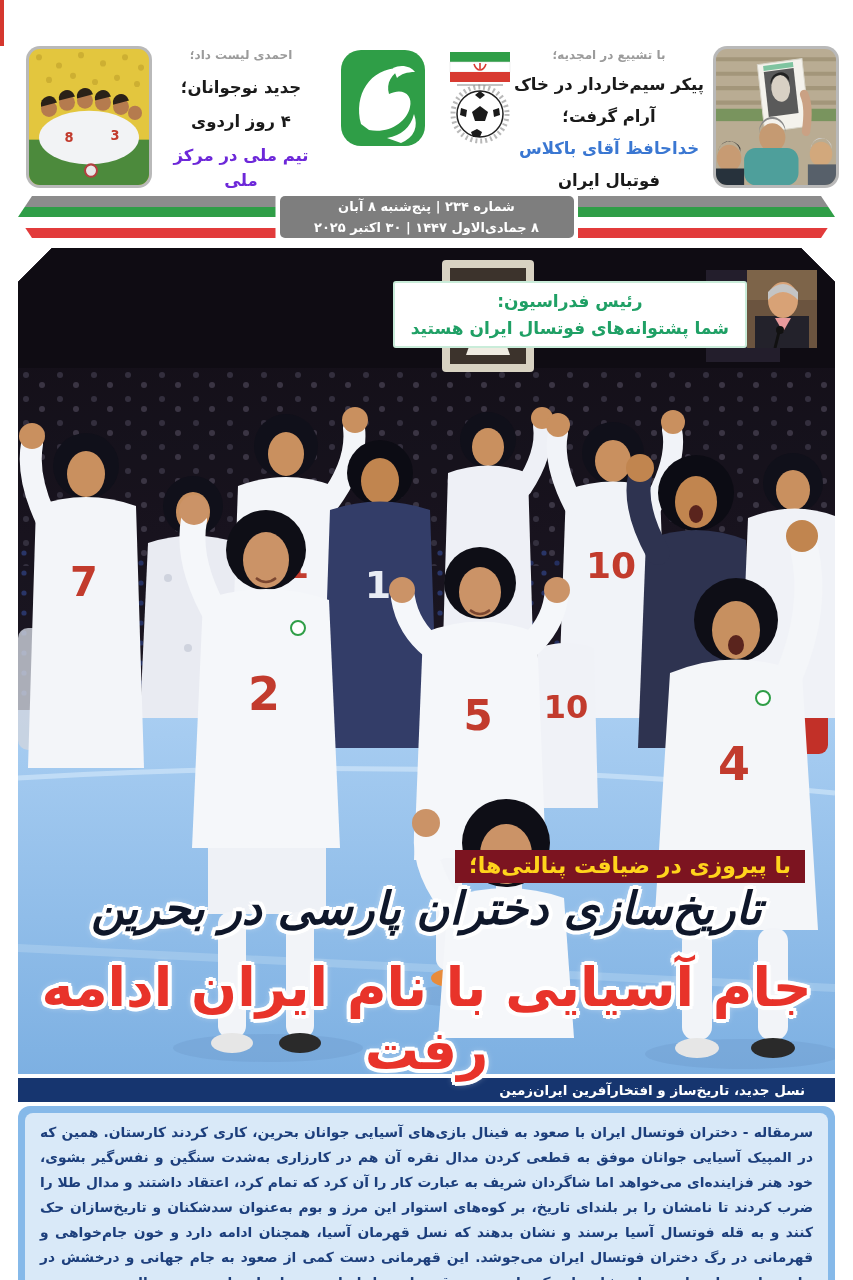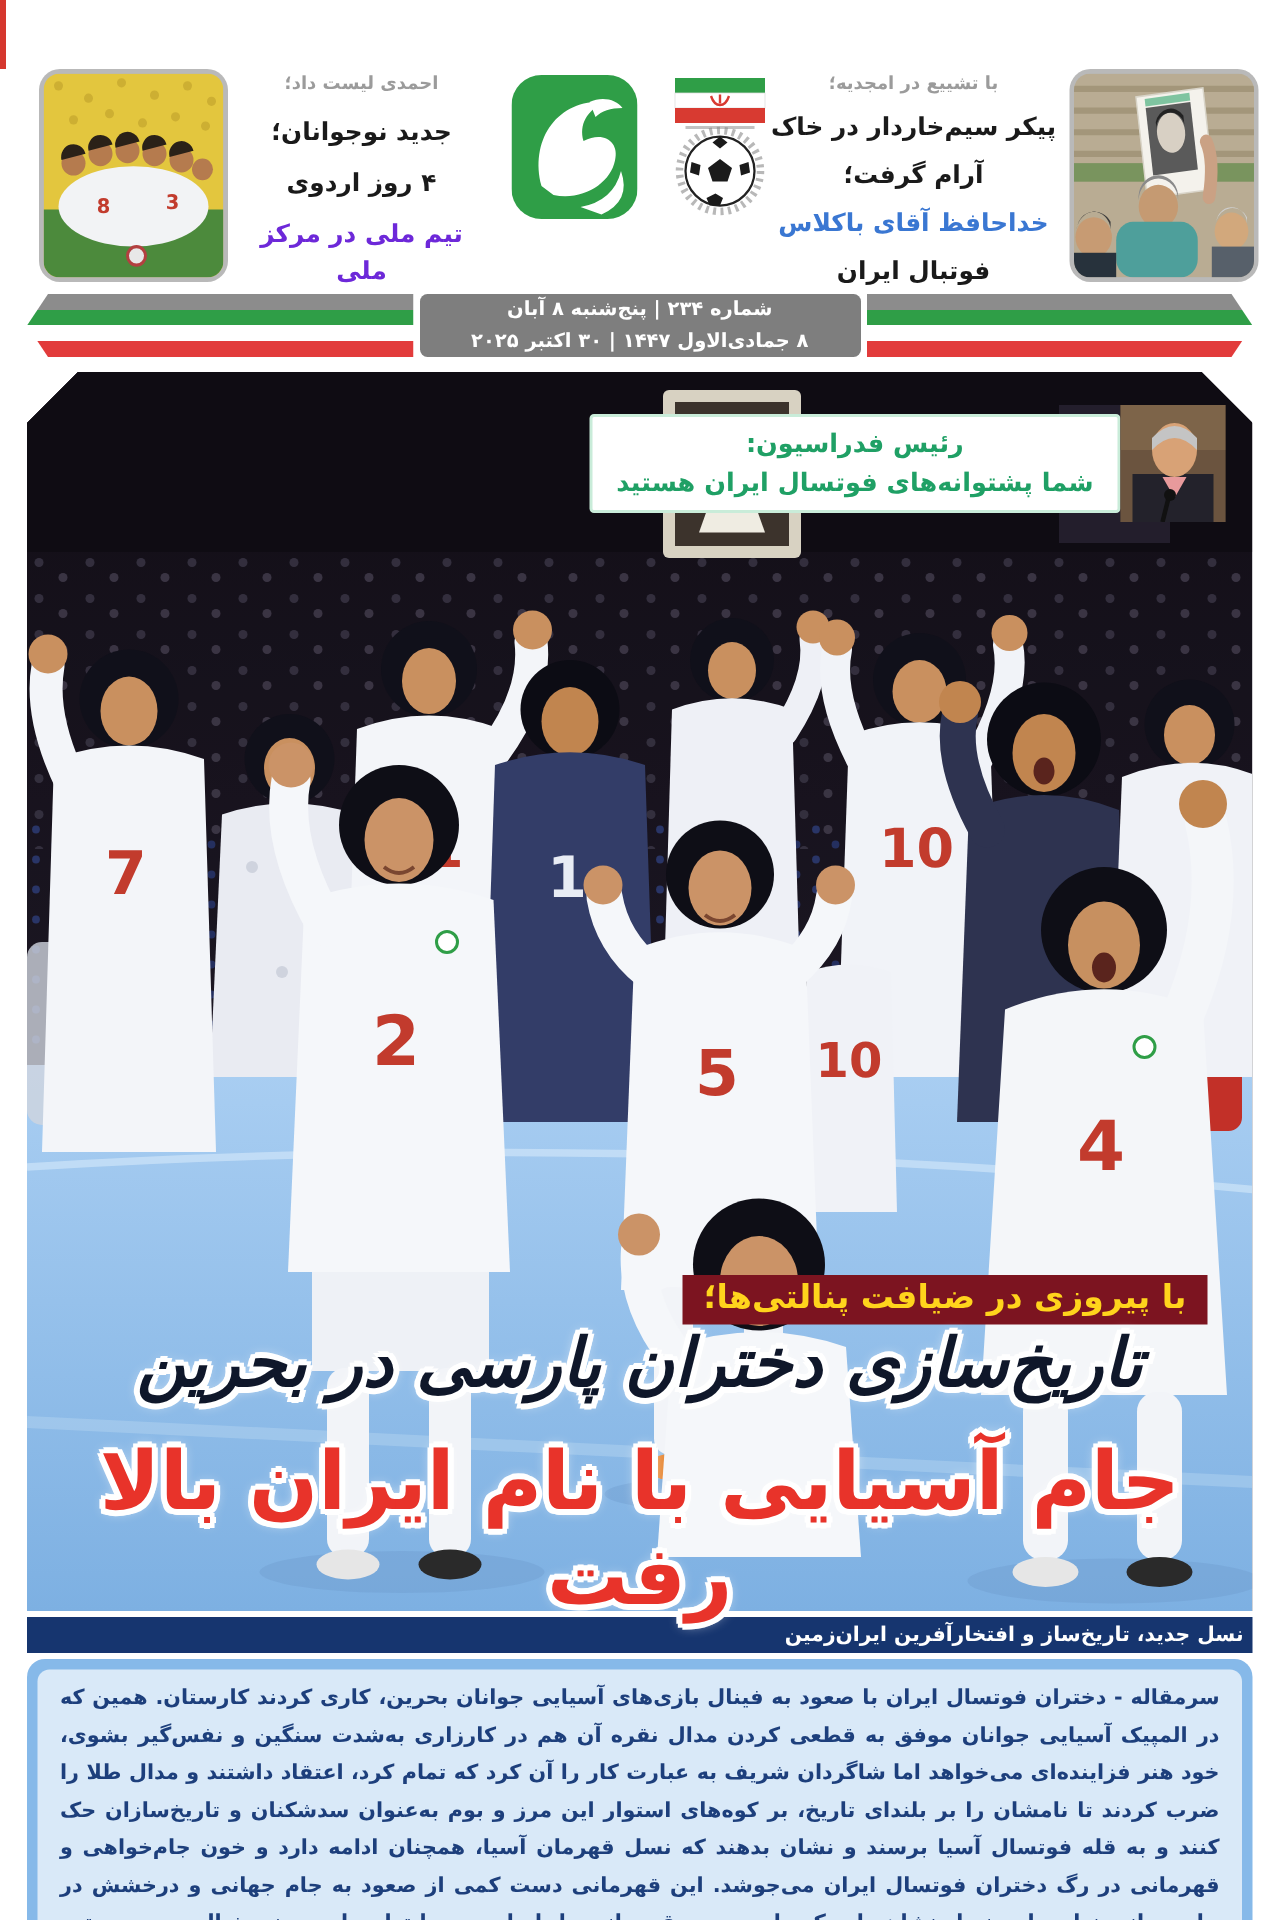--- a/index.html
+++ b/index.html
@@ -41,42 +41,42 @@
      text-align:center;font-size:13px;font-weight:bold;line-height:1.62;
      display:flex;flex-direction:column;justify-content:center;}
 
   
   #main-photo{left:18px;top:248px;width:817px;height:826px;
      clip-path:polygon(34px 0,calc(100% - 34px) 0,100% 34px,100% 100%,0 100%,0 34px);
      background:#191320;z-index:1;}
   #main-photo svg{display:block;width:100%;height:100%;}
 
   
-  #quote-bar{top:270px;right:0;height:78px;display:flex;align-items:center;z-index:3;}
+  #quote-bar{top:270px;right:0;height:78px;display:flex;align-items:flex-end;z-index:3;}
   #quote-box{background:#ffffff;border:2px solid #c9ecd9;border-radius:3px;
      padding:5px 16px;display:flex;flex-direction:column;justify-content:center;
      text-align:center;line-height:1.55;}
   #quote-speaker,#quote-text{font-size:17px;font-weight:bold;color:#1fa065;white-space:nowrap;}
   #quote-photo{width:70px;background:#6b543f;flex:none;}
   #quote-photo svg{display:block;width:100%;height:100%;}
   #quote-tail{width:36px;background:#2fa874;flex:none;}
 
   
   #main-kicker{top:850px;right:48px;background:#7c1420;color:#ffd41c;
      font-size:22px;font-weight:bold;padding:3px 14px 5px;z-index:3;}
   .headline{left:0;right:0;text-align:center;font-weight:bold;z-index:3;
      text-shadow:-3px -3px 0 #fff,3px -3px 0 #fff,-3px 3px 0 #fff,3px 3px 0 #fff,
        -4px 0 0 #fff,4px 0 0 #fff,0 -4px 0 #fff,0 4px 0 #fff,0 0 9px rgba(255,255,255,.95);}
   #headline-green{top:882px;font-size:45px;color:#0f172a;font-style:italic;}
   #headline-red{top:956px;font-size:54px;color:#e8332a;}
 
   
   #subheadline-bar{left:18px;right:18px;top:1078px;height:24px;background:#16356f;
      color:#ffffff;font-size:13.5px;font-weight:bold;line-height:24px;
-     text-align:right;padding:0 6px;box-sizing:border-box;z-index:2;}
+     text-align:right;padding:0 30px;box-sizing:border-box;z-index:2;}
   #article-box{left:18px;right:18px;top:1106px;background:#86b9e9;border-radius:12px;
      padding:7px;box-sizing:border-box;z-index:2;}
   #article-inner{background:#d9e9f8;border-radius:8px;padding:7px 15px;}
   #article-text{direction:rtl;text-align:justify;color:#1d3f7c;font-size:13.8px;
      font-weight:bold;line-height:25px;margin:0;}
   [dir="rtl"]{direction:rtl;unicode-bidi:isolate;justify-content:space-between;}
 </style>
 </head>
 <body>
 
@@ -411,21 +411,21 @@
         <path d="M21 22 Q36 6 51 22 L51 30 Q36 14 21 30 Z" fill="#c4c4c4"></path>
         <line x1="32" y1="62" x2="28" y2="78" stroke="#111111" stroke-width="3"></line>
         <circle cx="33" cy="60" r="4" fill="#111111"></circle>
       </svg>
     </div>
     <div id="quote-tail"></div>
   </div>
 
   <div id="main-kicker" class="abs" dir="rtl">با پیروزی در ضیافت پنالتی‌ها؛</div>
   <div id="headline-green" class="abs headline" dir="rtl">تاریخ‌سازی دختران پارسی در بحرین</div>
-  <div id="headline-red" class="abs headline" dir="rtl">جام آسیایی با نام ایران بالا رفت</div>
+  <div id="headline-red" class="abs headline" dir="rtl">جام آسیایی با نام ایران ادامه رفت</div>
 
   <div id="subheadline-bar" class="abs" dir="rtl">نسل جدید، تاریخ‌ساز و افتخارآفرین ایران‌زمین</div>
   <div id="article-box" class="abs">
     <div id="article-inner">
       <p id="article-text">سرمقاله - دختران فوتسال ایران با صعود به فینال بازی‌های آسیایی جوانان بحرین، کاری کردند کارستان. همین که در المپیک آسیایی جوانان موفق به قطعی کردن مدال نقره آن هم در کارزاری به‌شدت سنگین و نفس‌گیر بشوی، خود هنر فزاینده‌ای می‌خواهد اما شاگردان شریف به عبارت کار را آن کرد که تمام کرد، اعتقاد داشتند و مدال طلا را ضرب کردند تا نامشان را بر بلندای تاریخ، بر کوه‌های استوار این مرز و بوم به‌عنوان سدشکنان و تاریخ‌سازان حک کنند و به قله فوتسال آسیا برسند و نشان بدهند که نسل قهرمان آسیا، همچنان ادامه دارد و خون جام‌خواهی و قهرمانی در رگ دختران فوتسال ایران می‌جوشد. این قهرمانی دست کمی از صعود به جام جهانی و درخشش در جام جهانی ندارد. این نسل نشان داده که راه و رسم قهرمانی را بلد است و با تداوم این روند، خیال سرمربی تیم ملی بزرگسالان را از وجود استعدادها و مواهب بی‌نظیر در فوتسال ایران راحت خواهد کرد. گوارای وجود همه ما این قهرمانی مهم، این پرچم‌داری، این گل‌بانگ پیروزی.</p>
     </div>
   </div>
 
 </div>
 

